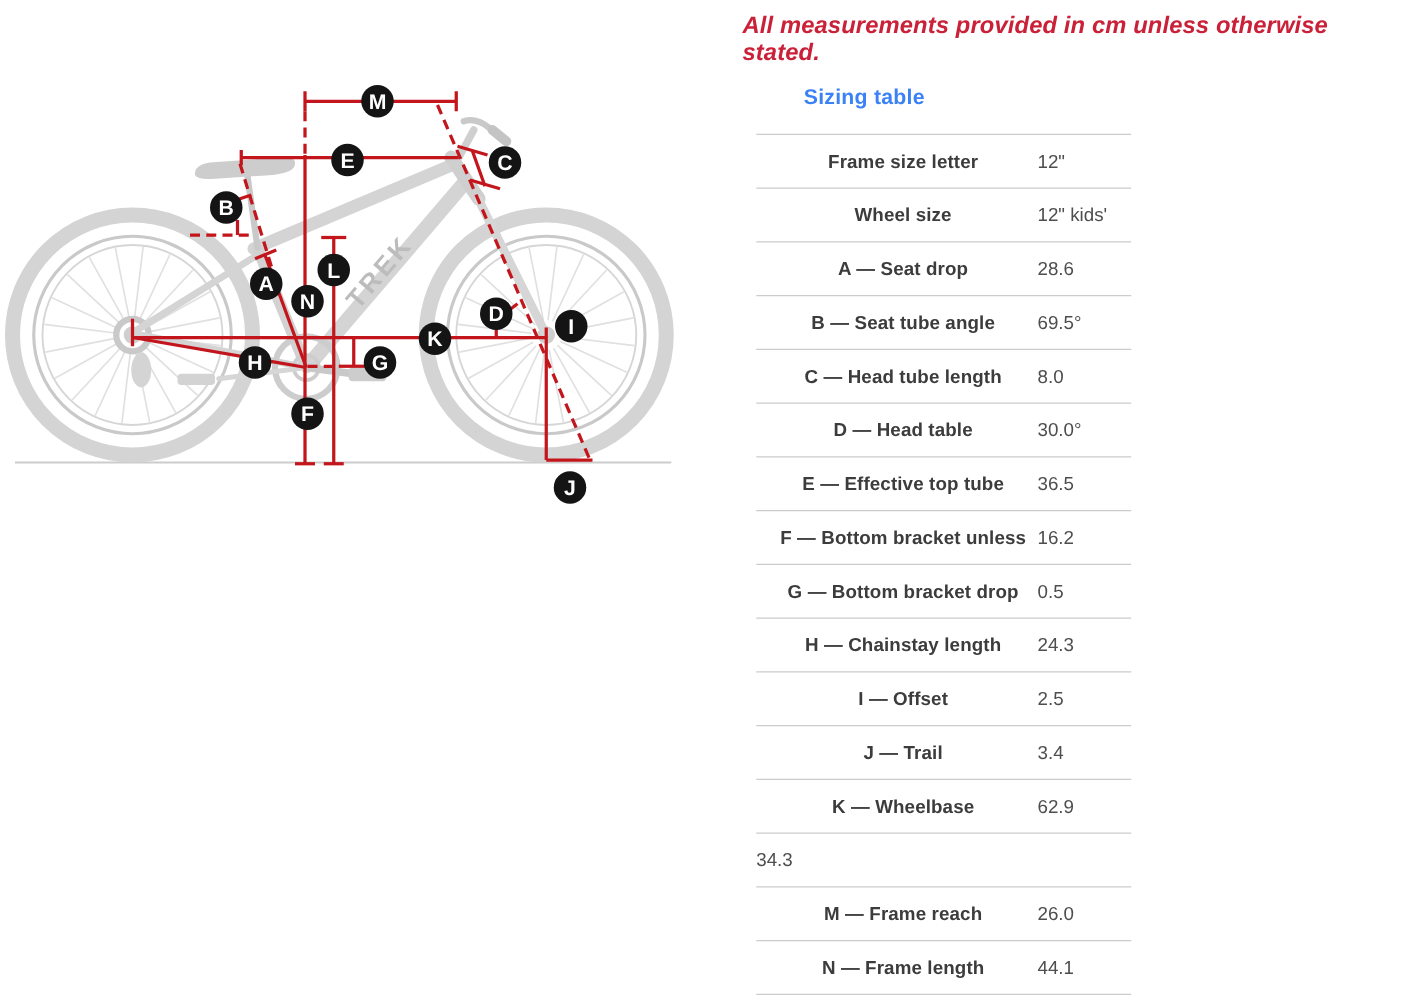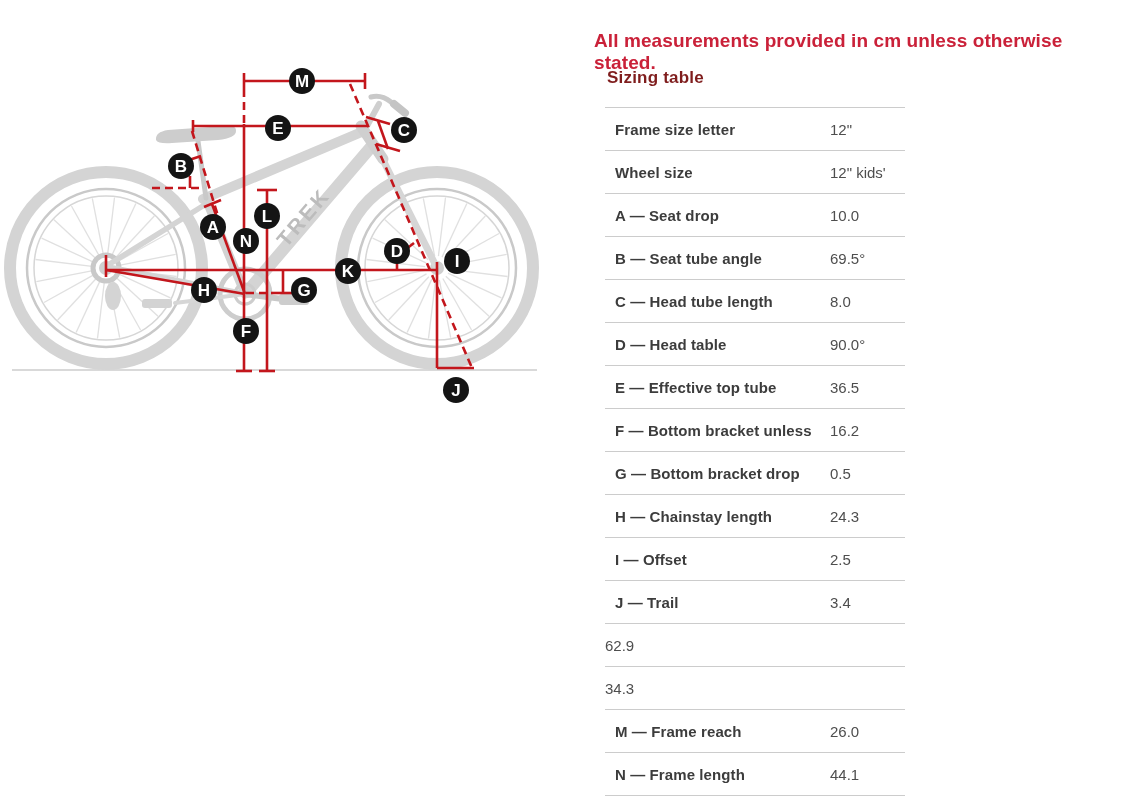--- a/index.html
+++ b/index.html
@@ -1,34 +1,35 @@
 <!DOCTYPE html>
 <html><head>
 <meta charset="utf-8">
 <style>
   html,body{margin:0;padding:0;background:#ffffff;}
   body{font-family:"Liberation Sans", sans-serif;}
   .canvas{position:relative;width:1125px;height:804px;background:#fff;overflow:hidden;}
 
   
   .note{
-    position:absolute;left:594px;top:30px;width:530px;
-    font-size:19px;font-weight:600;color:#ca2139;letter-spacing:.1px;
+    position:absolute;left:594px;top:10px;width:530px;
+    font-size:19px;font-weight:600;color:#ca2139;letter-spacing:.1px;font-style:italic;
   }
   .sizing{position:absolute;left:605px;top:60px;width:300px;}
   .sizing-title{
-    font-size:17px;font-weight:700;color:#7f1d1d;letter-spacing:.2px;
+    font-size:17px;font-weight:700;color:#3b82f6;letter-spacing:.2px;
     padding:8px 0 19px 2px;
+    margin-left:36px;
   }
   .sizing-table{width:300px;border-bottom:1px solid #cccccc;}
   .srow{
     display:flex;align-items:center;height:42px;
     border-top:1px solid #cccccc;font-size:15px;
   }
-  .srow .lbl{font-weight:700;color:#3c3c3c;width:215px;padding-left:10px;letter-spacing:.1px;}
+  .srow .lbl{font-weight:700;color:#3c3c3c;width:215px;padding-left:10px;letter-spacing:.1px;text-align:center;}
   .srow .val{color:#4e4e4e;}
 
   
   .diagram{position:absolute;left:0;top:0;width:560px;height:420px;}
   .red{stroke:#c3161c;stroke-width:2.6;fill:none;}
   .red-dash{stroke:#c3161c;stroke-width:2.6;fill:none;stroke-dasharray:8 5;}
   .tube{stroke-linecap:round;fill:none;}
   [data-spokes] line{stroke:#e0e0e0;stroke-width:1.3;}
   .badge circle{fill:#141414;}
   .badge text{
@@ -248,36 +249,36 @@
     <span class="val">12"</span>
   </div>
 
   <div class="srow">
     <span class="lbl">Wheel size</span>
     <span class="val">12" kids'</span>
   </div>
 
   <div class="srow">
     <span class="lbl">A — Seat drop</span>
-    <span class="val">10.0</span>
+    <span class="val">28.6</span>
   </div>
 
   <div class="srow">
     <span class="lbl">B — Seat tube angle</span>
     <span class="val">69.5°</span>
   </div>
 
   <div class="srow">
     <span class="lbl">C — Head tube length</span>
     <span class="val">8.0</span>
   </div>
 
   <div class="srow">
     <span class="lbl">D — Head table</span>
-    <span class="val">90.0°</span>
+    <span class="val">30.0°</span>
   </div>
 
   <div class="srow">
     <span class="lbl">E — Effective top tube</span>
     <span class="val">36.5</span>
   </div>
 
   <div class="srow">
     <span class="lbl">F — Bottom bracket unless</span>
     <span class="val">16.2</span>
@@ -297,20 +298,21 @@
     <span class="lbl">I — Offset</span>
     <span class="val">2.5</span>
   </div>
 
   <div class="srow">
     <span class="lbl">J — Trail</span>
     <span class="val">3.4</span>
   </div>
 
   <div class="srow">
+    <span class="lbl">K — Wheelbase</span>
     <span class="val">62.9</span>
   </div>
 
   <div class="srow">
     <span class="val">34.3</span>
   </div>
 
   <div class="srow">
     <span class="lbl">M — Frame reach</span>
     <span class="val">26.0</span>

